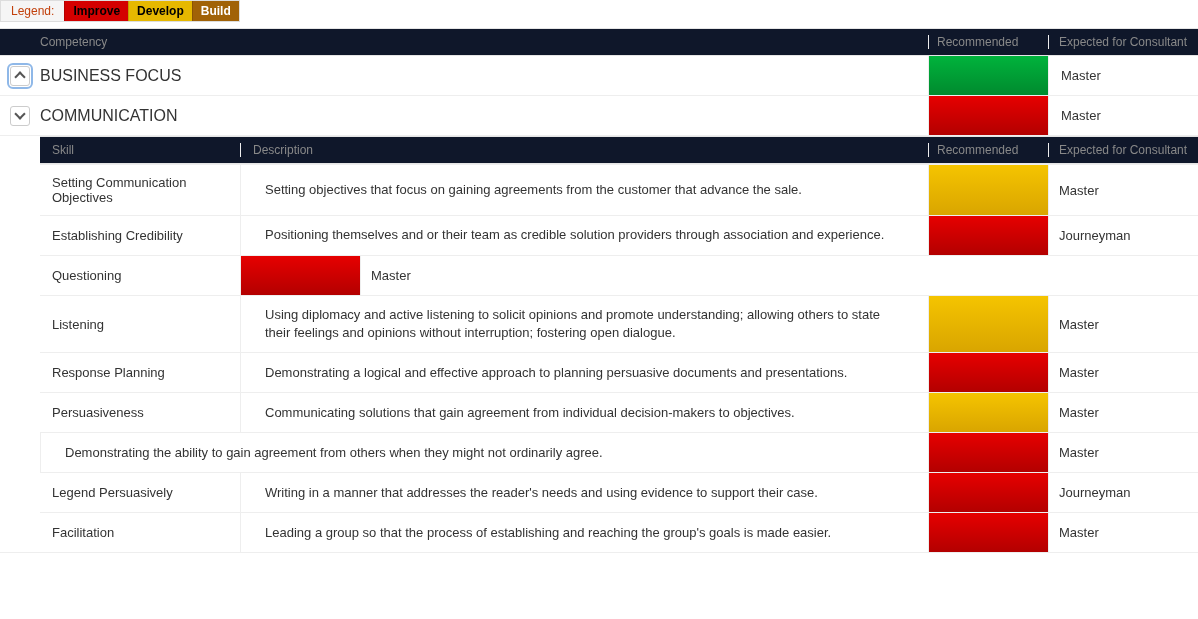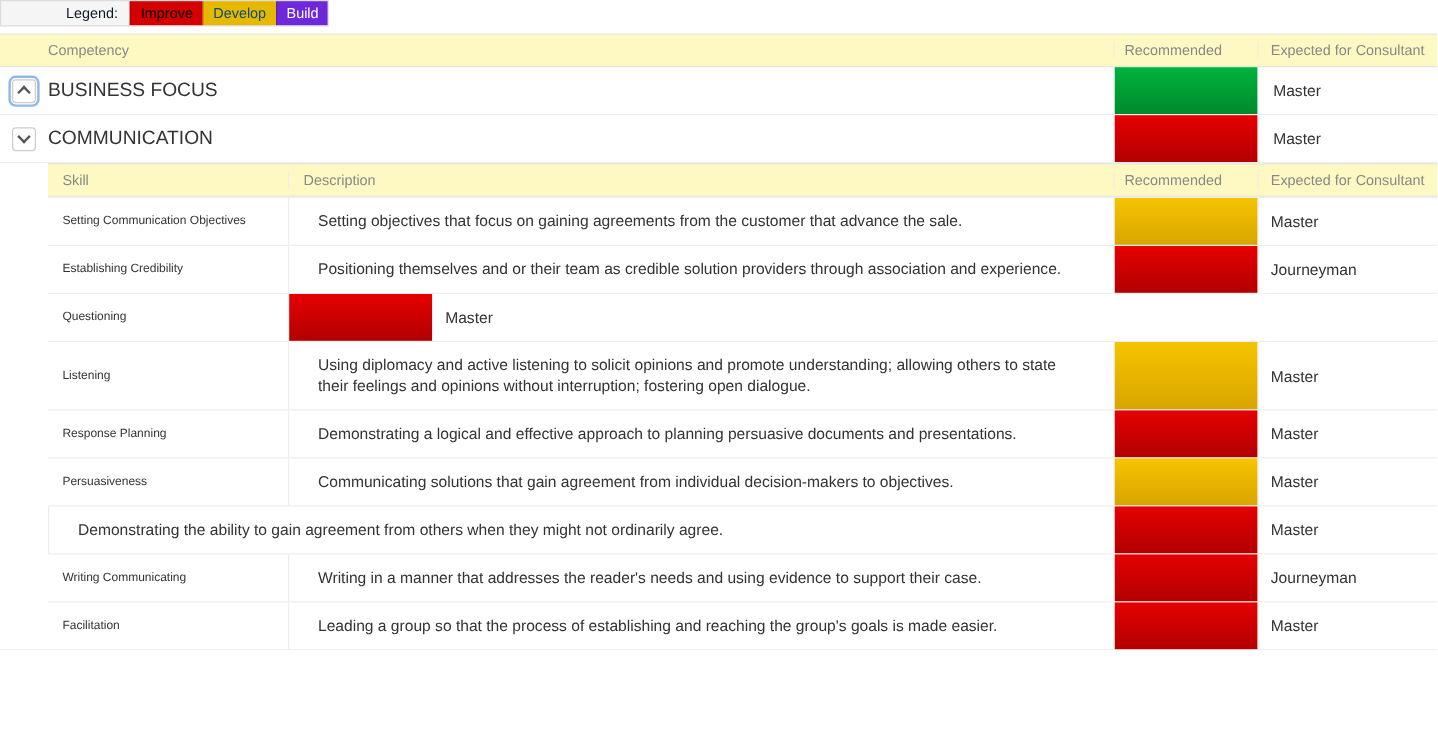--- a/index.html
+++ b/index.html
@@ -14,29 +14,29 @@
 
   .legend-bar {
     display: flex;
     align-items: center;
     background: #f5f5f5;
     border: 1px solid #ddd;
     height: 22px;
     width: fit-content;
     font-size: 12px;
   }
-  .legend-label { padding: 0 10px; color: #0f172a; margin-left: 44px; }
-  .legend-chip { padding: 0 8px; height: 100%; display:flex; align-items:center; border-left:1px solid rgba(0,0,0,0.15);}
+  .legend-label { padding: 0 10px; color: #c2410c; }
+  .legend-chip { padding: 0 8px; height: 100%; display:flex; align-items:center; border-left:1px solid rgba(0,0,0,0.15);font-weight:bold;}
   .chip-red { background: #d40000; color: #000; }
-  .chip-yellow { background: #e6b800; color: #0c4a6e; }
-  .chip-green { background: #6d28d9; color: #fff; }
+  .chip-yellow { background: #e6b800; color: #000000; }
+  .chip-green { background: #a16207; color: #fff; }
 
   .header-row, .sub-header-row {
     display: flex;
-    background: #fef9c3;
+    background: #0f172a;
     border: 1px solid #e5e5e5;
     border-left: none;
     border-right: none;
     color: #888;
     font-size: 12px;
     height: 28px;
     align-items: center;
   }
   .header-row { margin-top: 6px; }
   .col-toggle { width: 40px; flex-shrink:0; }
@@ -75,21 +75,21 @@
   .skills-block { padding-left: 40px; border-bottom:1px solid #eee;}
   .sub-header-row { margin-left:0; }
 
   .skill-row {
     display:flex;
     align-items:stretch;
     border-top:1px solid #eee;
     min-height:40px;
   }
   .skill-row:first-of-type { border-top:none; }
-  .skill-row .col-skill { display:flex; align-items:center; padding:10px 12px; font-size:10px;}
+  .skill-row .col-skill { display:flex; align-items:center; padding:10px 12px; font-size:13px;}
   .skill-row .col-desc  { display:flex; align-items:center; padding:10px 24px; font-size:13px; line-height:1.4;}
   .skill-row .col-reco  { padding:0; border-left:1px solid #eee;}
   .skill-row .col-exp   { display:flex; align-items:center; font-size:13px;}
 
   .chev { display:inline-block; width:8px; height:8px; border-left:2px solid #555; border-bottom:2px solid #555; }
   .chev-up   { transform: rotate(135deg); margin-top:3px;}
   .chev-down { transform: rotate(-45deg); margin-bottom:3px;}
 </style>
 </head>
 <body>
@@ -190,21 +190,21 @@
         <div class="col-exp">Master</div>
       </div>
         <div class="skill-row">
         <div class="col-desc">Demonstrating the ability to gain agreement from others when they might not ordinarily agree.</div>
         <div class="col-reco">
           <div class="status-box status-red"></div>
         </div>
         <div class="col-exp">Master</div>
       </div>
         <div class="skill-row">
-        <div class="col-skill">Writing Communicating</div>
+        <div class="col-skill">Legend Persuasively</div>
         <div class="col-desc">Writing in a manner that addresses the reader's needs and using evidence to support their case.</div>
         <div class="col-reco">
           <div class="status-box status-red"></div>
         </div>
         <div class="col-exp">Journeyman</div>
       </div>
         <div class="skill-row">
         <div class="col-skill">Facilitation</div>
         <div class="col-desc">Leading a group so that the process of establishing and reaching the group's goals is made easier.</div>
         <div class="col-reco">

